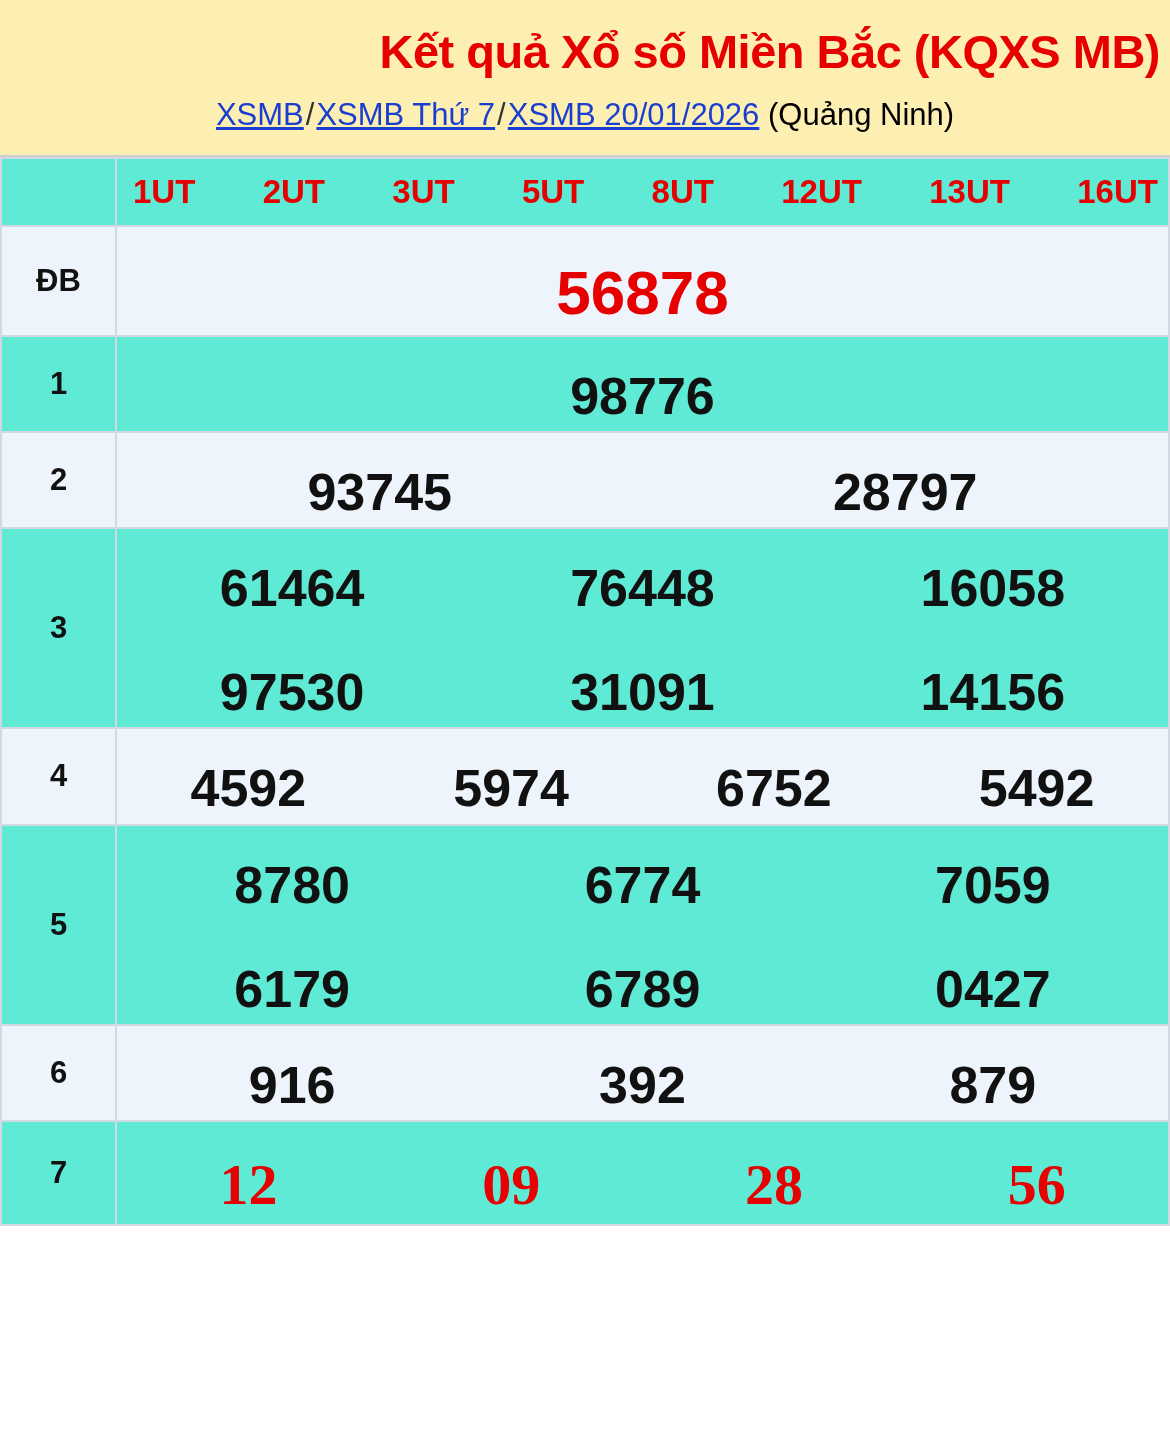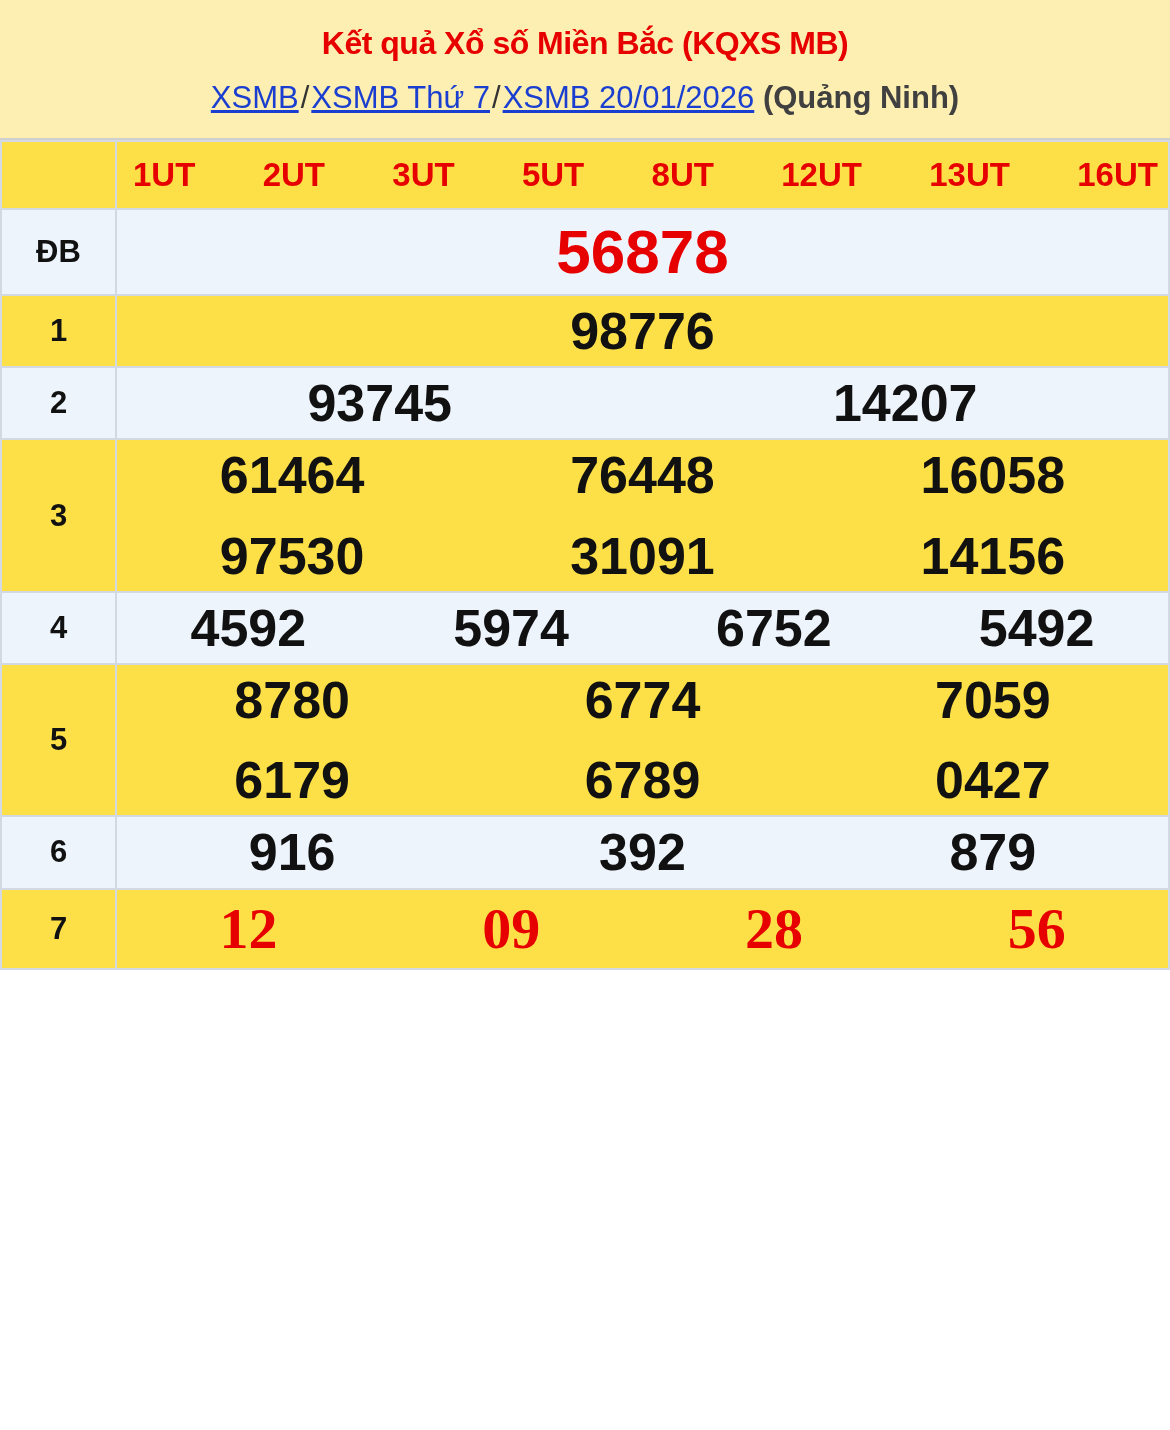--- a/index.html
+++ b/index.html
@@ -25,44 +25,44 @@
   
   .header {
     background: #fdeeb1;
     border-bottom: 2px solid #cfcfcf;
     padding: 26px 10px 22px 10px;
     text-align: center;
     box-sizing: border-box;
   }
   .header-title {
     color: #e60000;
-    font-size: 32px;
+    font-size: 47px;
     font-weight: bold;
     line-height: 1.1;
     margin: 0 0 18px 0;
     letter-spacing: -0.5px;
+    text-align: right;
   }
   .breadcrumb {
     font-size: 31px;
     color: #222222;
     line-height: 1.2;
     white-space: nowrap;
   }
   .breadcrumb a {
     color: #1a3fd0;
     text-decoration: underline;
     text-align: right;
   }
   .breadcrumb .sep {
     color: #333333;
     padding: 0 2px;
   }
   .breadcrumb .suffix {
-    color: #404040;
-    font-weight: bold;
+    color: #000000;
   }
 
   
   table.results {
     width: 100%;
     border-collapse: collapse;
     table-layout: fixed;
   }
   table.results td {
     border: 2px solid #d3d9e2;
@@ -92,34 +92,35 @@
     padding: 14px 10px 14px 16px;
   }
   .ut {
     color: #e60000;
     font-weight: bold;
     font-size: 33px;
     white-space: nowrap;
   }
 
   .row-alt { background: #eef4fc; }
-  .row-white { background: #fde047; }
+  .row-white { background: #5eead4; }
 
   .numline {
     display: flex;
     justify-content: space-around;
     align-items: center;
     width: 100%;
   }
   .num {
     font-weight: bold;
     color: #111111;
     font-size: 52px;
     line-height: 1.35;
     white-space: nowrap;
+    margin-top: 24px;
   }
   .num.db {
     color: #e60000;
     font-size: 62px;
   }
   .num.red {
     color: #e60000;
     font-size: 58px;
     font-family: Liberation Serif, serif;
   }
@@ -186,21 +187,21 @@
             <span class="num">98776</span>
           </div>
         </td>
       </tr>
 
       <tr class="row-alt">
         <td class="label">2</td>
         <td class="nums cell-pad-1">
           <div class="numline g2">
             <span class="num">93745</span>
-            <span class="num">14207</span>
+            <span class="num">28797</span>
           </div>
         </td>
       </tr>
 
       <tr class="row-white">
         <td class="label">3</td>
         <td class="nums cell-pad-2 two-lines">
           <div class="numline g3">
             <span class="num">61464</span>
             <span class="num">76448</span>

